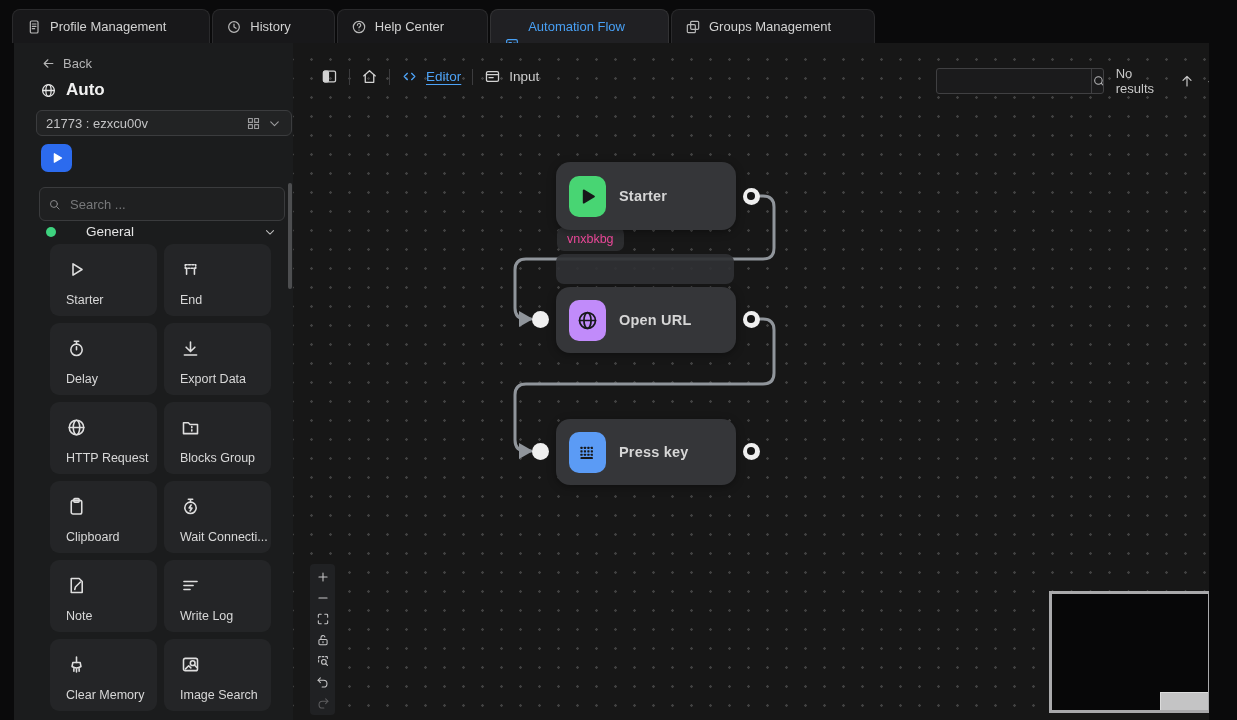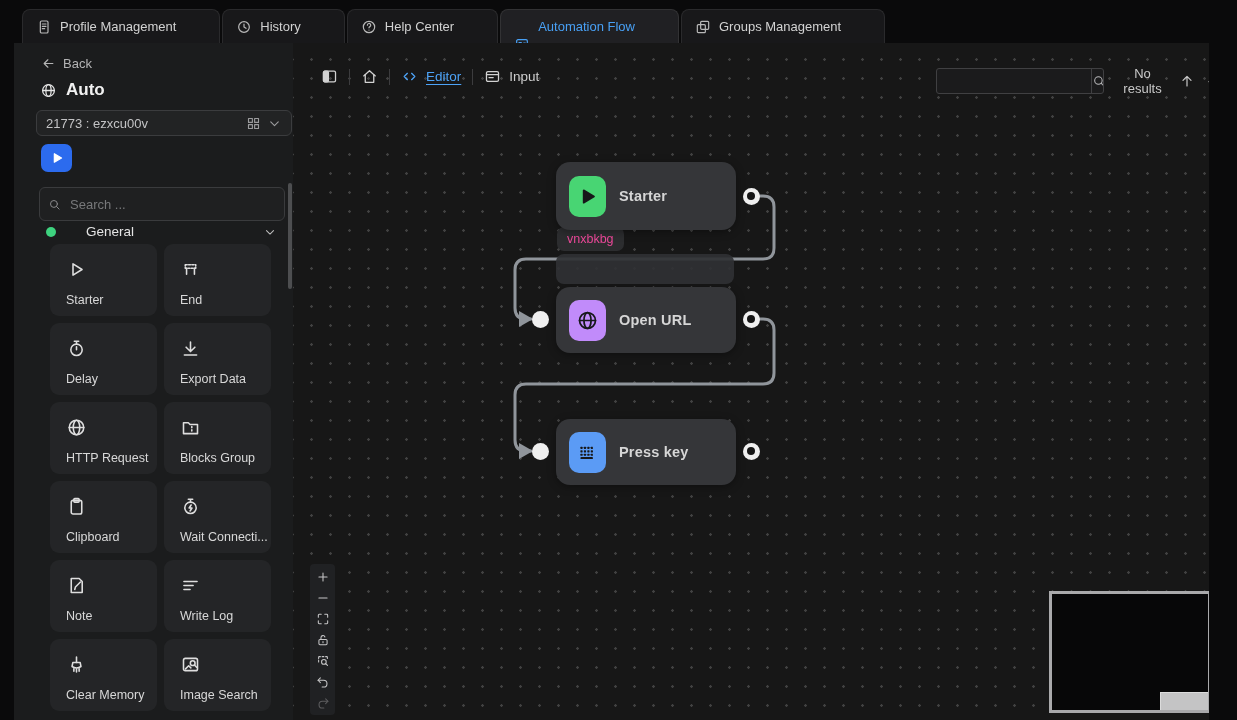--- a/index.html
+++ b/index.html
@@ -3,21 +3,21 @@
 <meta charset="utf-8">
 <style>
   html,body{margin:0;padding:0;}
   body{width:1237px;height:720px;background:#0a0a0b;overflow:hidden;position:relative;
        font-family:"Liberation Sans",sans-serif;-webkit-font-smoothing:antialiased;}
   .ic{display:inline-flex;align-items:center;justify-content:center;flex:0 0 auto;}
   .ic svg{width:100%;height:100%;}
 
   
   #tabbar{position:absolute;top:0;left:0;right:0;height:43px;display:flex;align-items:flex-end;
-          padding-left:22px;gap:2px;background:#0a0a0b;}
+          padding-left:12px;gap:2px;background:#0a0a0b;}
   .tab{display:flex;align-items:center;gap:8px;height:33px;padding:0 10px 0 13px;
        background:#18181a;border:1px solid #2a2a2c;border-bottom:none;border-radius:8px 8px 0 0;
        color:#d2d2d2;font-size:13px;cursor:default;}
   .tab .tab-ic{width:16px;height:16px;color:#b8b8b8;}
   .tab .tab-close{width:13px;height:13px;color:#8f8f90;margin-left:12px;}
   .tab.active{background:#202023;border-color:#323234;}
   .tab.active,.tab.active .tab-ic{color:#48a0f5;margin-top:36px;}
 
   
   #main{position:absolute;top:43px;left:0;right:0;bottom:0;padding:0 28px 0 8px;display:flex;margin-left:6px;}
@@ -73,21 +73,21 @@
   .crumb-item.link,.crumb-item.link .ic{color:#4da3f7;}
   .crumb-item.link .lbl{text-decoration:underline;text-underline-offset:3px;}
 
   .find-bar{position:absolute;left:643px;top:23px;display:flex;align-items:center;z-index:6;}
   .find-box{display:flex;border:1px solid #404042;border-radius:3px;overflow:hidden;background:#1b1b1c;}
   .find-box input{width:138px;height:24px;background:transparent;border:none;outline:none;
                   color:#ddd;padding:0 8px;font-family:inherit;font-size:13px;}
   .find-btn{width:26px;height:24px;border-left:1px solid #404042;display:flex;align-items:center;
             justify-content:center;color:#b9b9bb;}
   .find-btn .ic{width:14px;height:14px;}
-  .find-results{margin-left:12px;color:#c9c9c9;font-size:13px;text-align:center;}
+  .find-results{margin-left:12px;color:#c9c9c9;font-size:13px;}
   .find-nav{width:16px;height:16px;color:#c9c9c9;margin-left:10px;}
 
   
   #edges{position:absolute;inset:0;z-index:1;}
   .node{position:absolute;width:180px;height:68px;background:#353639;border-radius:14px;display:flex;
         align-items:center;padding:0 13px;gap:13px;box-sizing:border-box;z-index:3;
         box-shadow:0 2px 8px rgba(0,0,0,.35);}
   .node-tile{width:37px;height:41px;border-radius:10px;display:flex;align-items:center;
              justify-content:center;color:#17181a;}
   .node-tile .ic{width:23px;height:23px;}

